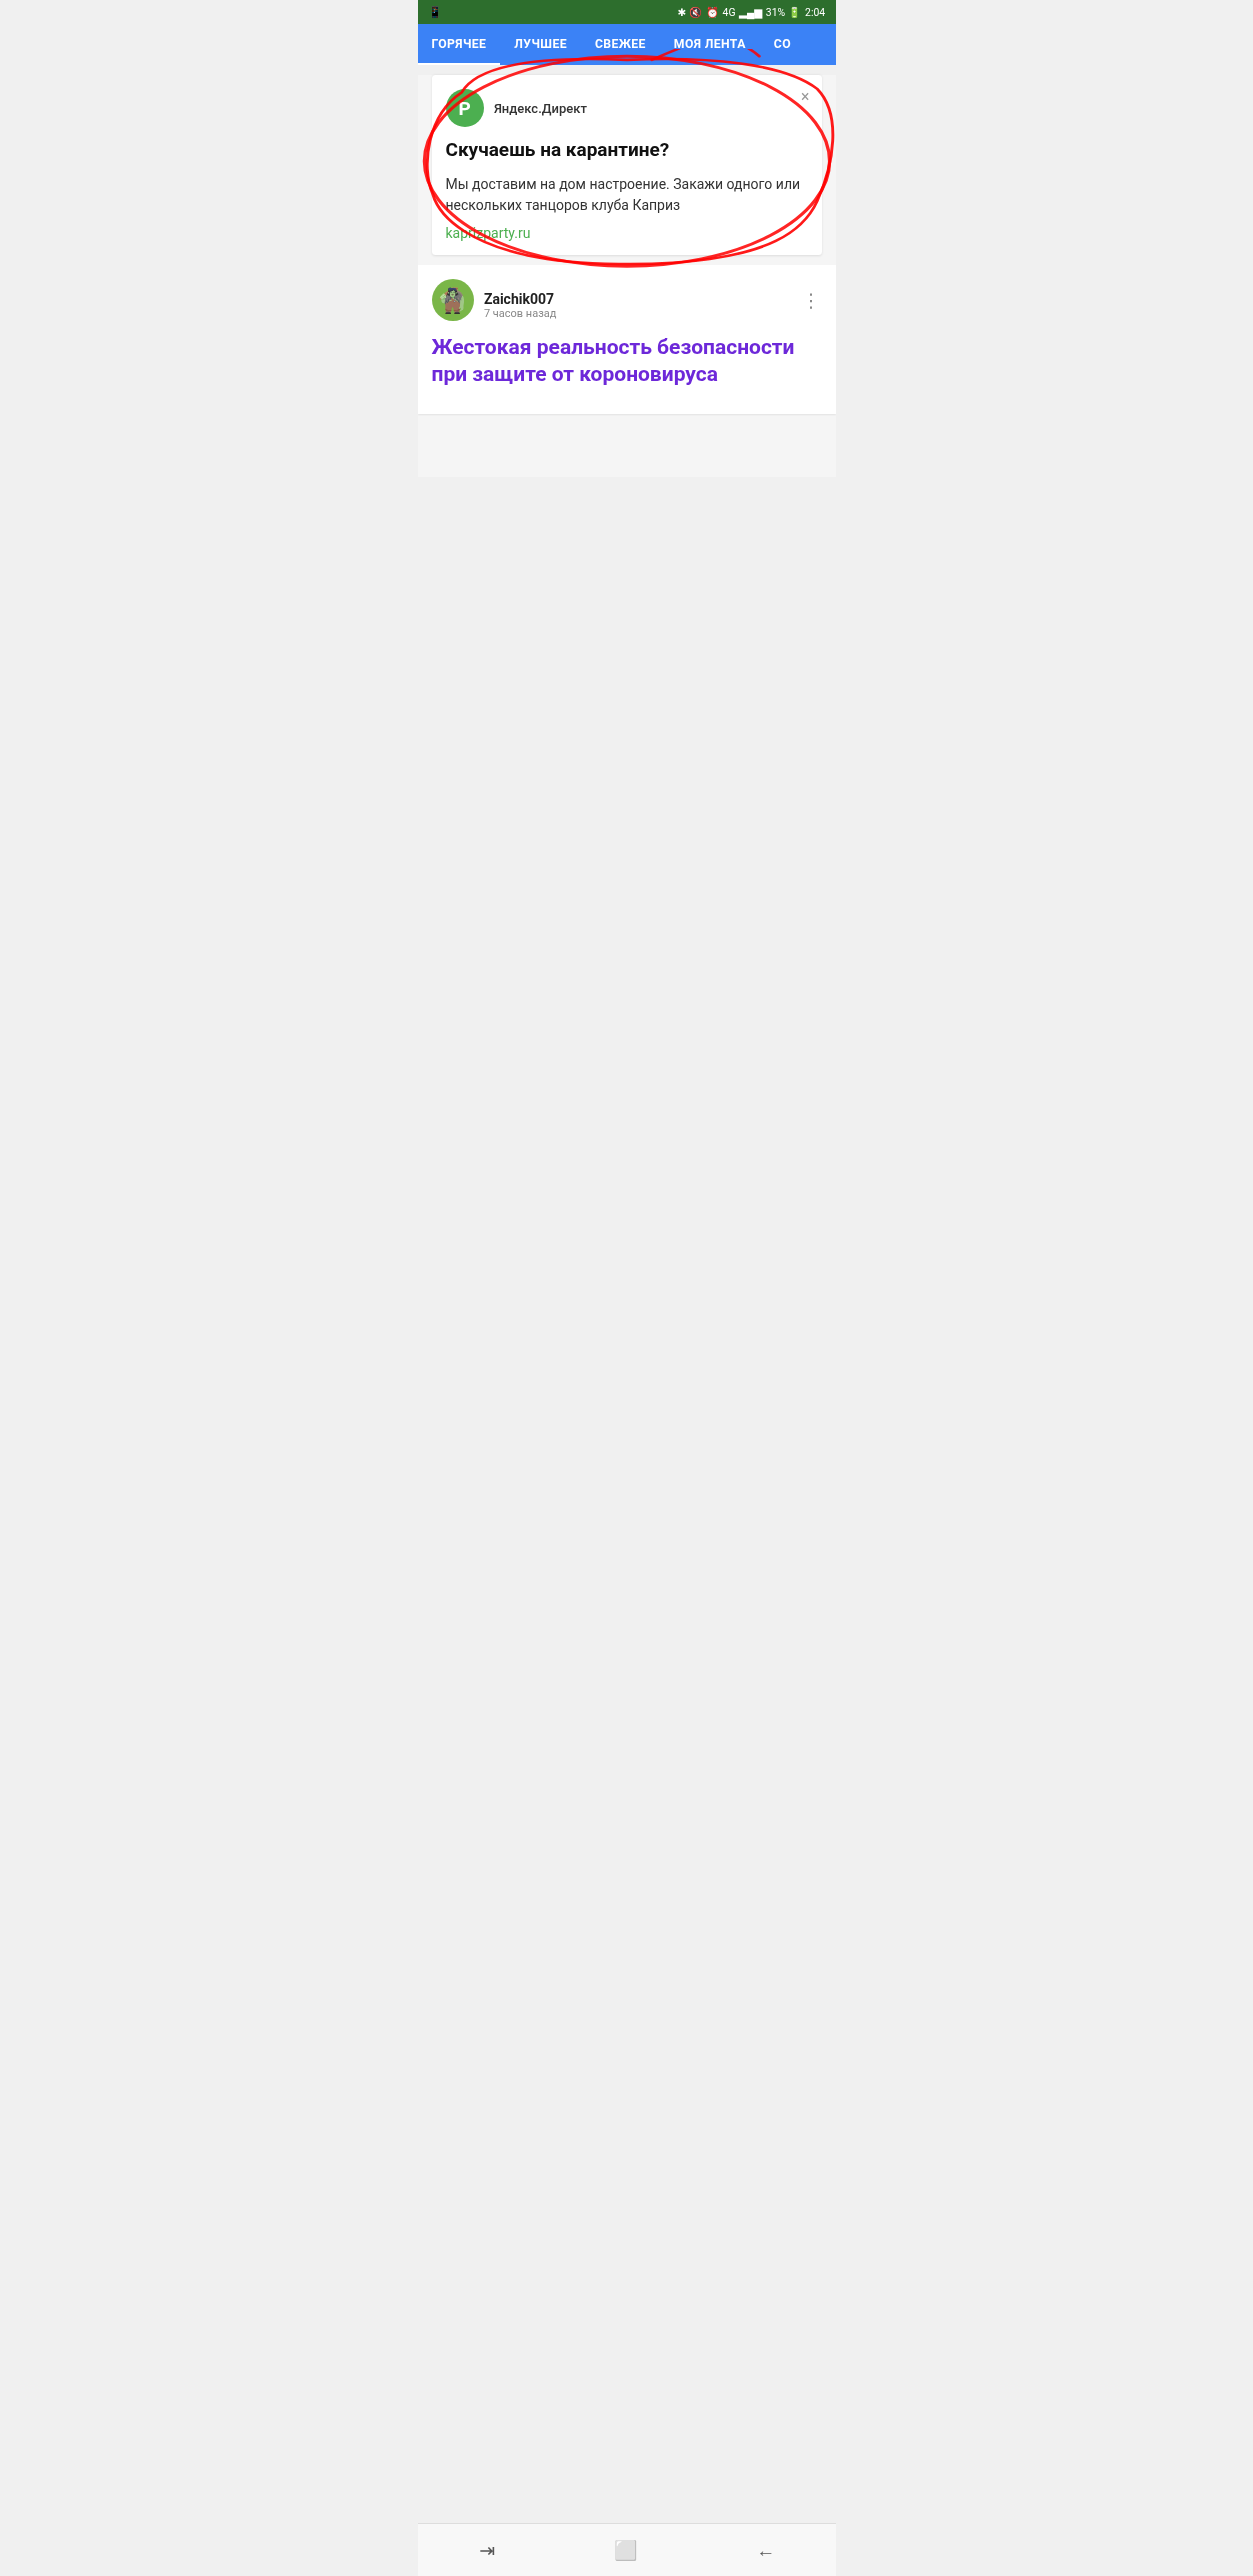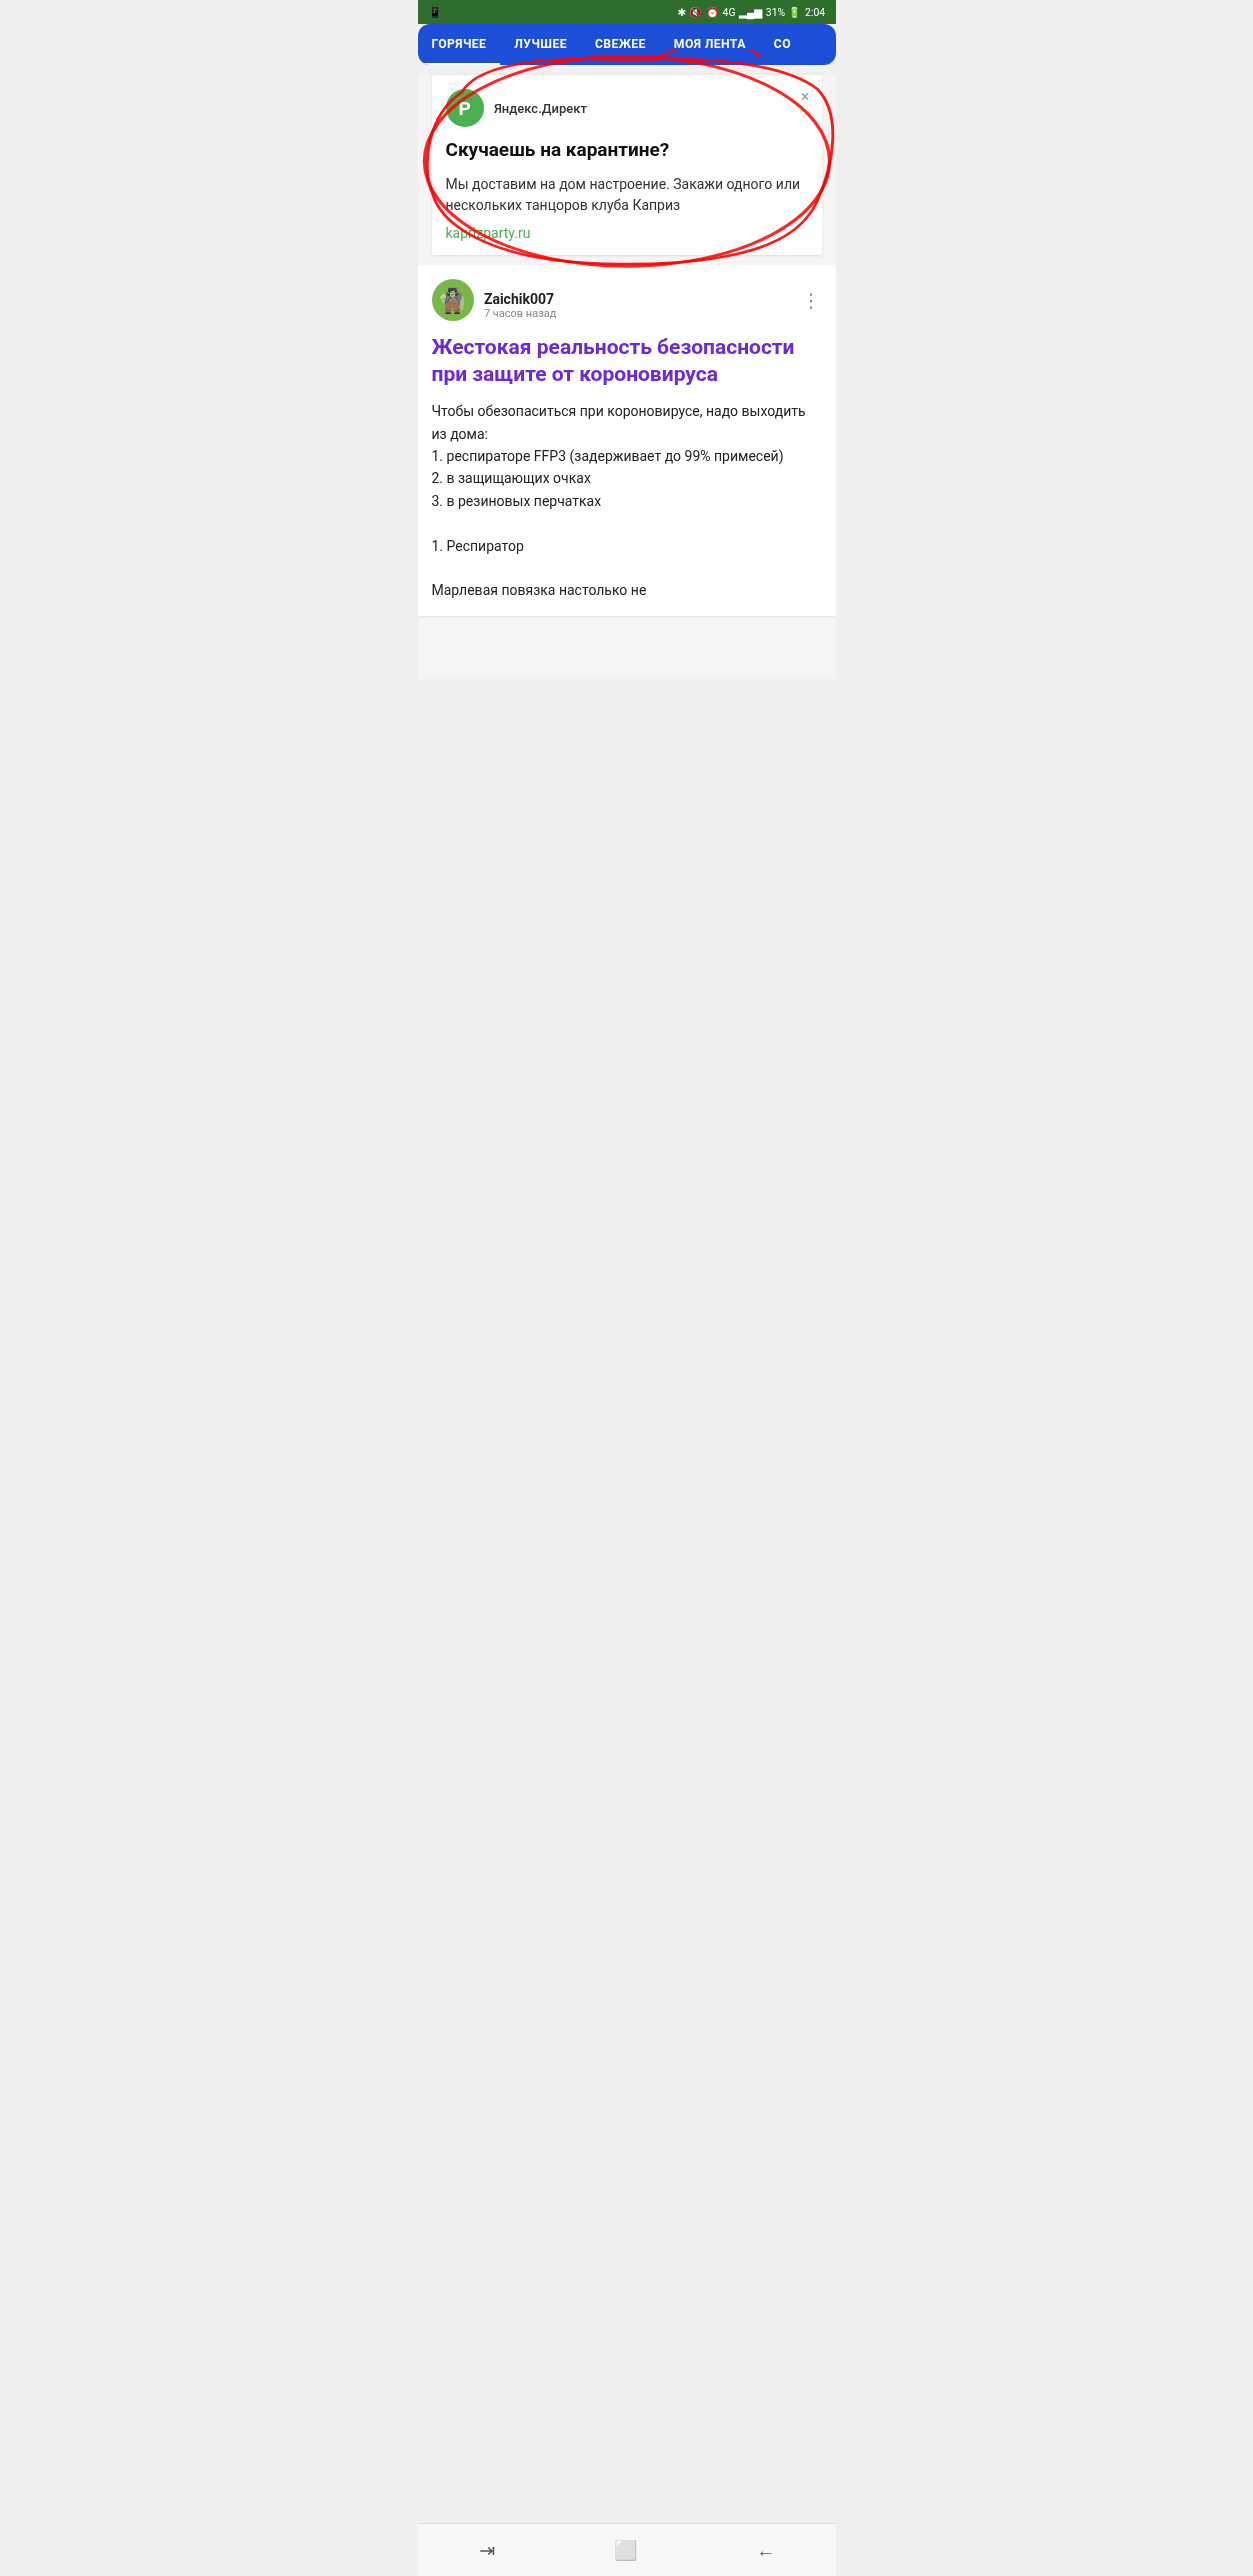--- a/index.html
+++ b/index.html
@@ -32,25 +32,24 @@
     }
     .status-right {
       display: flex;
       align-items: center;
       gap: 3.5px;
       font-size: 10.4px;
     }
 
     
     .nav-tabs {
-      background: #1d4ed8;
+      background: #3b82f6;
       display: flex;
       overflow-x: auto;
       border-bottom: none;
-      border-radius: 12px;
     }
     .nav-tab {
       color: white;
       font-size: 12.2px;
       font-weight: bold;
       padding: 12.2px 14px;
       white-space: nowrap;
       letter-spacing: 0.4px;
       position: relative;
       text-transform: uppercase;
@@ -292,30 +291,20 @@
 
         <span class="post-avatar-shrek">🧌</span>
       </div>
       <div class="post-meta">
         <div class="post-username">Zaichik007</div>
         <div class="post-time">7 часов назад</div>
       </div>
       <div class="post-menu">⋮</div>
     </div>
     <div class="post-title">Жестокая реальность безопасности при защите от короновируса</div>
-    <div class="post-body">
-      <span>Чтобы обезопаситься при короновирусе, надо выходить из дома:<br>
-1. респираторе FFP3 (задерживает до 99% примесей)<br>
-2. в защищающих очках<br>
-3. в резиновых перчатках<br>
-<br>
-1. Респиратор<br>
-<br>
-Марлевая повязка настолько не</span>
-    </div>
   </div>
 
   <div class="spacer-bottom"></div>
 </div>
 
 <div class="bottom-nav">
   <div class="bottom-nav-item">
     <span>⇥</span>
   </div>
   <div class="bottom-nav-item">

